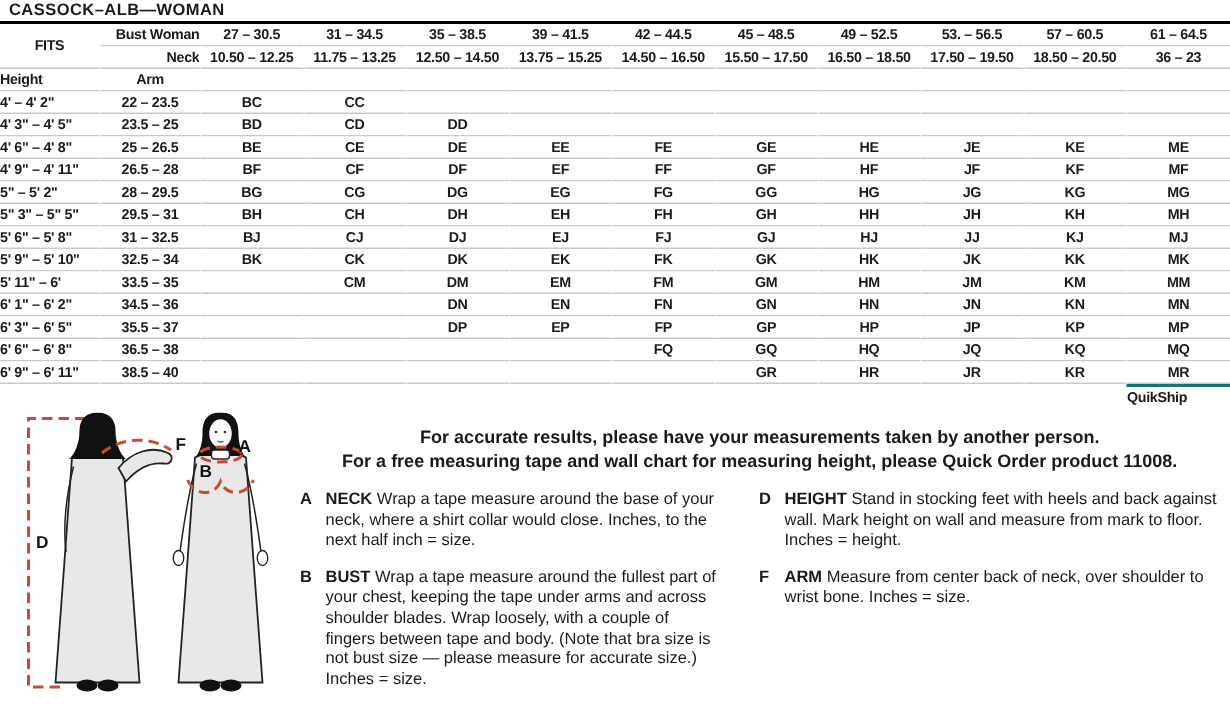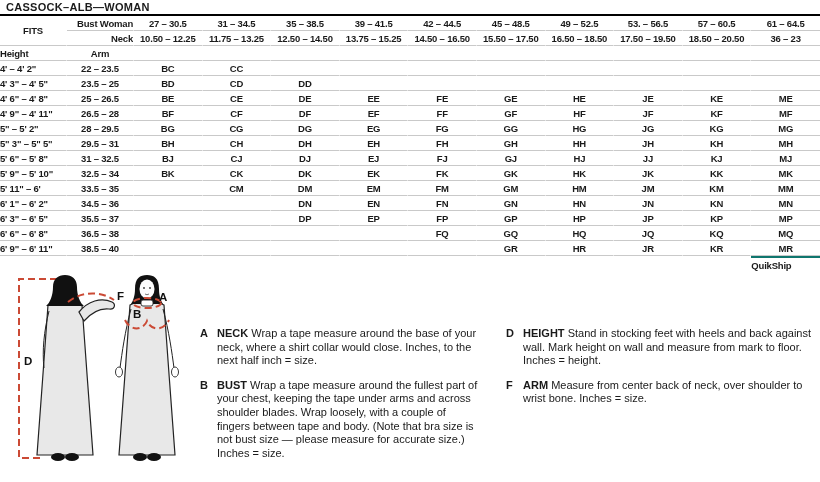--- a/index.html
+++ b/index.html
@@ -337,20 +337,24 @@
       <ellipse class="dash" cx="145" cy="28" rx="14" ry="5"></ellipse>
 
       <path class="dash" d="M123,45 C128,56 141,56 145,46 C149,56 162,56 167,45"></path>
 
       <text class="lab" x="115" y="25">F</text>
       <text class="lab" x="157" y="26">A</text>
       <text class="lab" x="131" y="43">B</text>
       <text class="lab" x="22" y="90">D</text>
     </svg>
 
+    <div class="intro">
+      <div>For accurate results, please have your measurements taken by another person.</div>
+      <div>For a free measuring tape and wall chart for measuring height, please Quick Order product 11008.</div>
+    </div>
 
     <div class="colA">
       <div class="step">
         <span class="k">A</span>
         <p class="t" style="margin:0"><span class="term">NECK</span> <span>Wrap a tape measure around the base of your neck, where a shirt collar would close. Inches, to the next half inch = size.</span></p>
       </div>
       <div class="step">
         <span class="k">B</span>
         <p class="t" style="margin:0"><span class="term">BUST</span> <span>Wrap a tape measure around the fullest part of your chest, keeping the tape under arms and across shoulder blades. Wrap loosely, with a couple of fingers between tape and body. (Note that bra size is not bust size — please measure for accurate size.) Inches = size.</span></p>
       </div>

